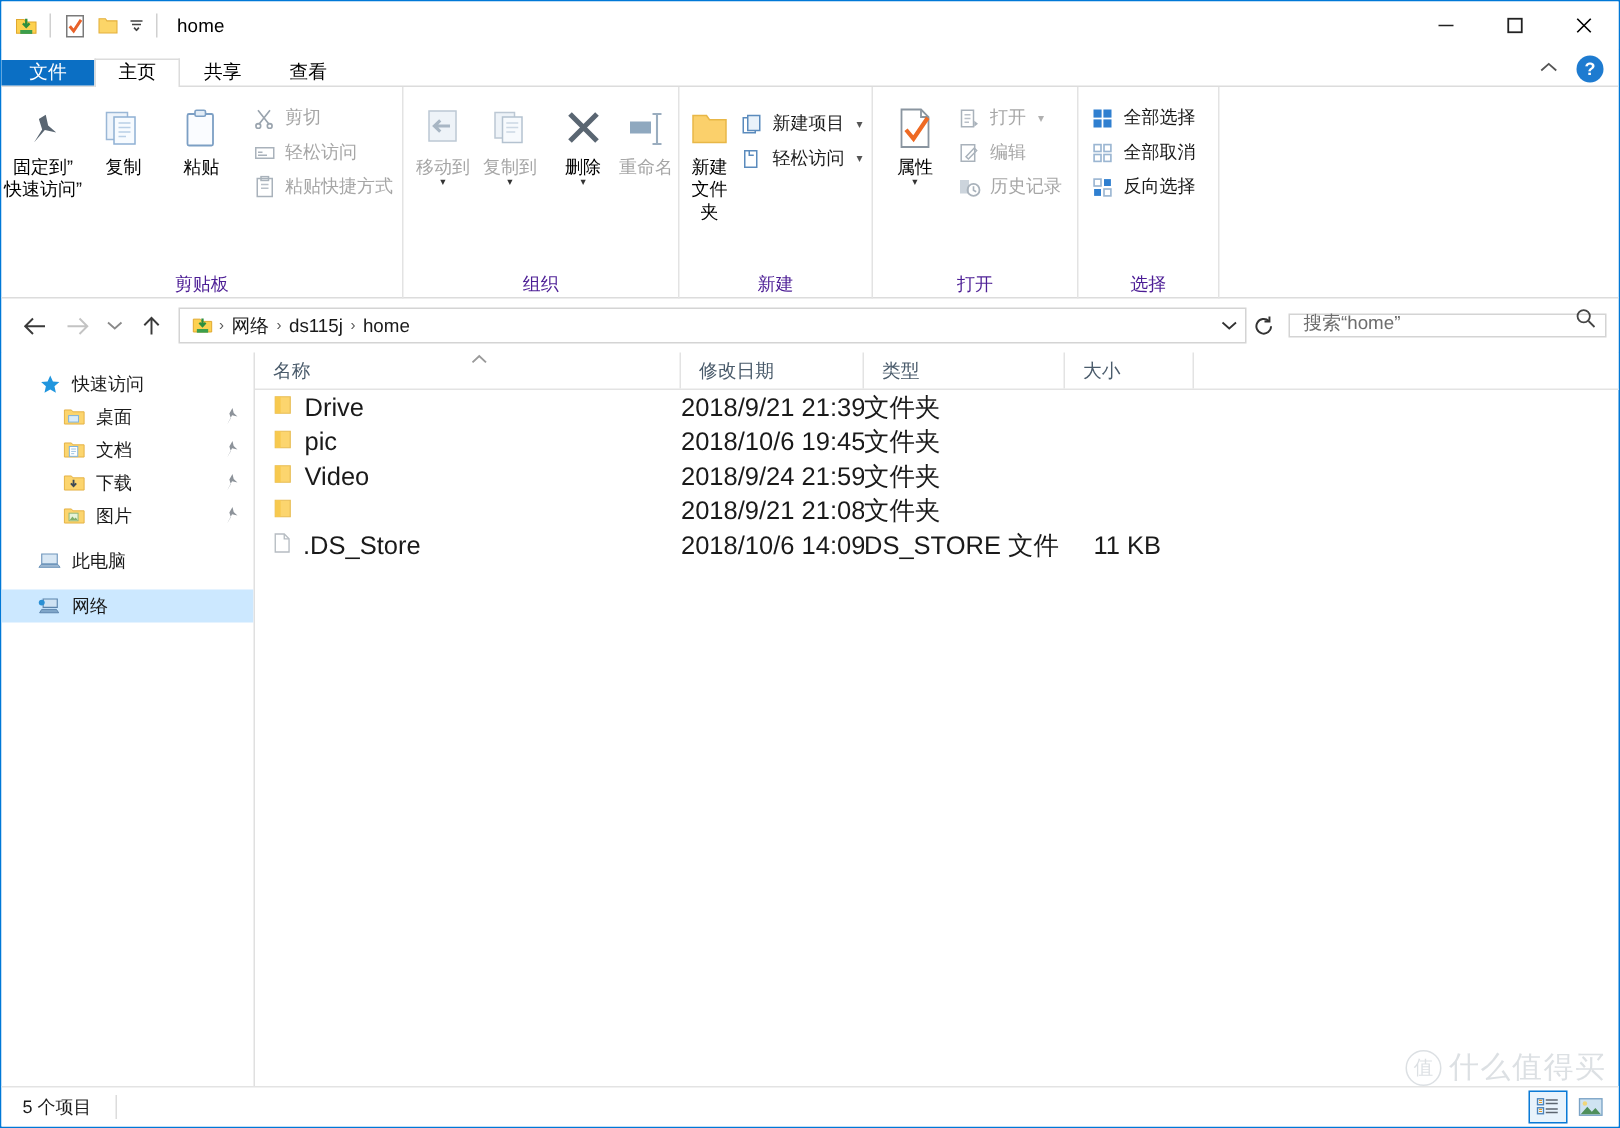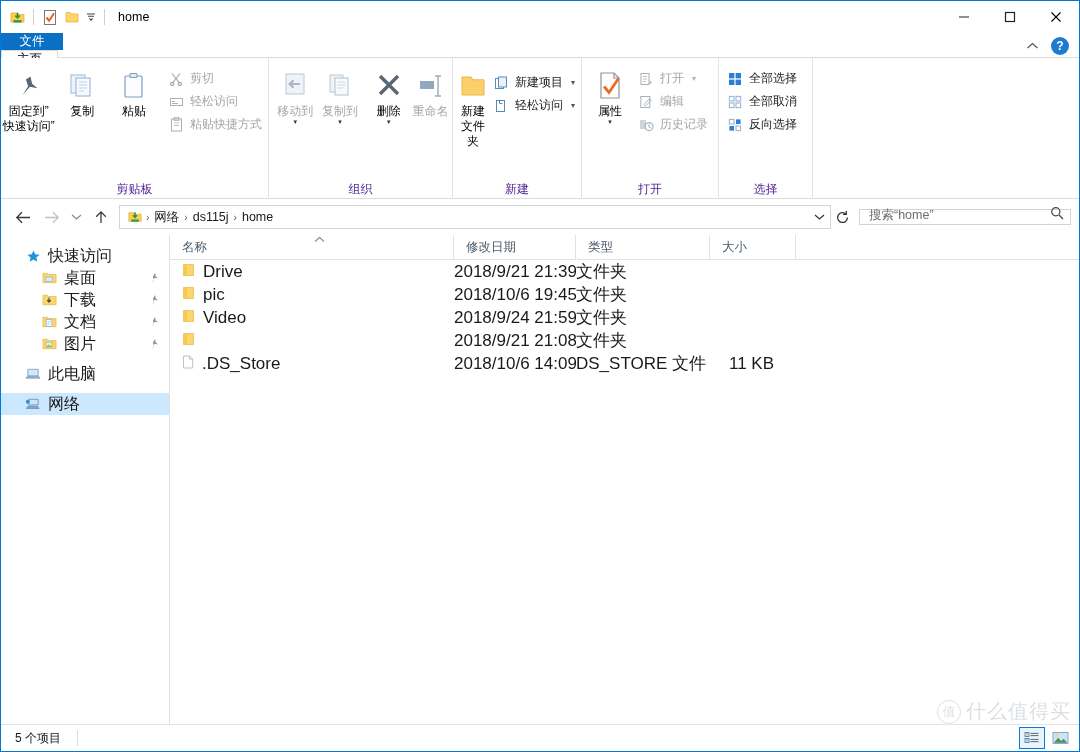--- a/index.html
+++ b/index.html
@@ -48,25 +48,24 @@
   }
   .wc {
     width: 46px; height: 32px;
     display: flex; align-items: center; justify-content: center;
     color: #000;
   }
 
   
   #tabstrip {
     height: 25px; min-height: 25px;
-    display: flex; align-items: flex-start;
+    display: flex; align-items: flex-end;
     background: #fff;
     position: relative;
     border-bottom: 1px solid #dcdcdc;
-    flex-direction: column;
   }
   .tab {
     display: flex; align-items: center; justify-content: center;
     padding: 0 15px;
     font-size: 12.5px; color: #000;
     min-width: 54px;
     border: 1px solid transparent;
     border-bottom: none;
   }
   .tab.file {
@@ -196,21 +195,21 @@
 
   #navpane {
     width: 169px; min-width: 169px;
     background: #fff;
     border-right: 1px solid #e0e0e0;
     padding-top: 10px;
     overflow: hidden;
   }
   .navrow {
     height: 22px; display: flex; align-items: center;
-    font-size: 16px; color: #1a1a1a;
+    font-size: 12px; color: #1a1a1a;
     padding-right: 6px;
     position: relative;
   }
   .navrow.sel { background: #cce8ff; }
   .navrow .nico {
     width: 20px; display: flex; align-items: center; justify-content: center;
     margin-right: 5px;
   }
   .navrow.lvl0 { padding-left: 22px; }
   .navrow.lvl1 { padding-left: 38px; }
@@ -685,40 +684,40 @@
           <svg width="12" height="13" viewBox="0 0 12 13">
               <path d="M7 1l.8 3.4 2.5 2.2-3.6-.8L3.4 12l2.5-4.1-1-3.2z" fill="#8d939a"></path>
             </svg>
         </span>
       </div>
 
       <div class="navrow lvl1">
         <span class="nico">
           <svg width="15" height="14" viewBox="0 0 16 14">
             <path d="M1 2h5l1 1.3h8V12H1z" fill="#fcd56e" stroke="#e5b244" stroke-width=".7"></path>
-            <path d="M7.5 4.6v4.2M5.6 7.2l1.9 2 1.9-2" stroke="#3d4a55" stroke-width="1.3" fill="none"></path>
-          </svg>
-        </span>
-        <span>下载</span>
+            <rect x="4.5" y="4.5" width="6" height="7" fill="#fff" stroke="#7fb3dc" stroke-width=".7"></rect>
+            <path d="M5.8 6.3h3.4M5.8 8h3.4M5.8 9.6h2.2" stroke="#9cc3e3" stroke-width=".7"></path>
+          </svg>
+        </span>
+        <span>文档</span>
         <span class="pin">
           <svg width="12" height="13" viewBox="0 0 12 13">
               <path d="M7 1l.8 3.4 2.5 2.2-3.6-.8L3.4 12l2.5-4.1-1-3.2z" fill="#8d939a"></path>
             </svg>
         </span>
       </div>
 
       <div class="navrow lvl1">
         <span class="nico">
           <svg width="15" height="14" viewBox="0 0 16 14">
             <path d="M1 2h5l1 1.3h8V12H1z" fill="#fcd56e" stroke="#e5b244" stroke-width=".7"></path>
-            <rect x="4.5" y="4.5" width="6" height="7" fill="#fff" stroke="#7fb3dc" stroke-width=".7"></rect>
-            <path d="M5.8 6.3h3.4M5.8 8h3.4M5.8 9.6h2.2" stroke="#9cc3e3" stroke-width=".7"></path>
-          </svg>
-        </span>
-        <span>文档</span>
+            <path d="M7.5 4.6v4.2M5.6 7.2l1.9 2 1.9-2" stroke="#3d4a55" stroke-width="1.3" fill="none"></path>
+          </svg>
+        </span>
+        <span>下载</span>
         <span class="pin">
           <svg width="12" height="13" viewBox="0 0 12 13">
               <path d="M7 1l.8 3.4 2.5 2.2-3.6-.8L3.4 12l2.5-4.1-1-3.2z" fill="#8d939a"></path>
             </svg>
         </span>
       </div>
 
       <div class="navrow lvl1">
         <span class="nico">
           <svg width="15" height="14" viewBox="0 0 16 14">

